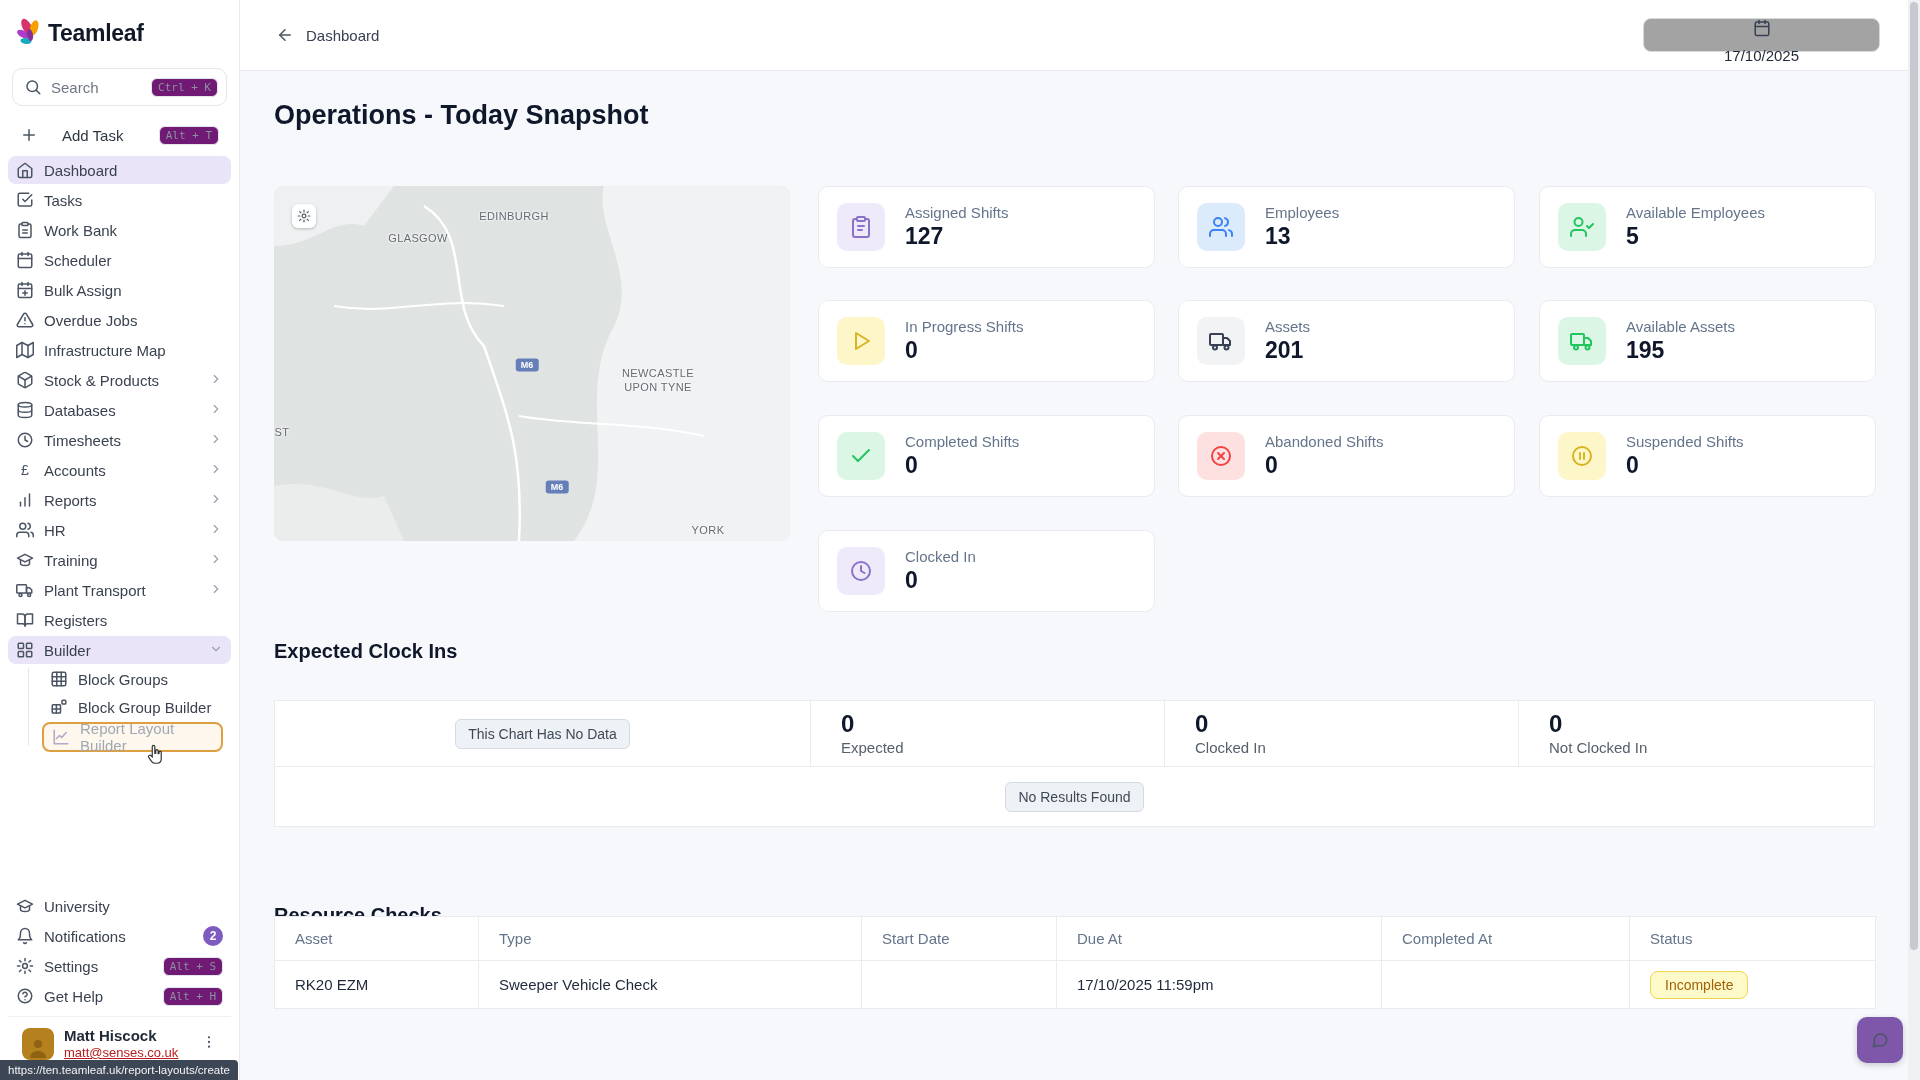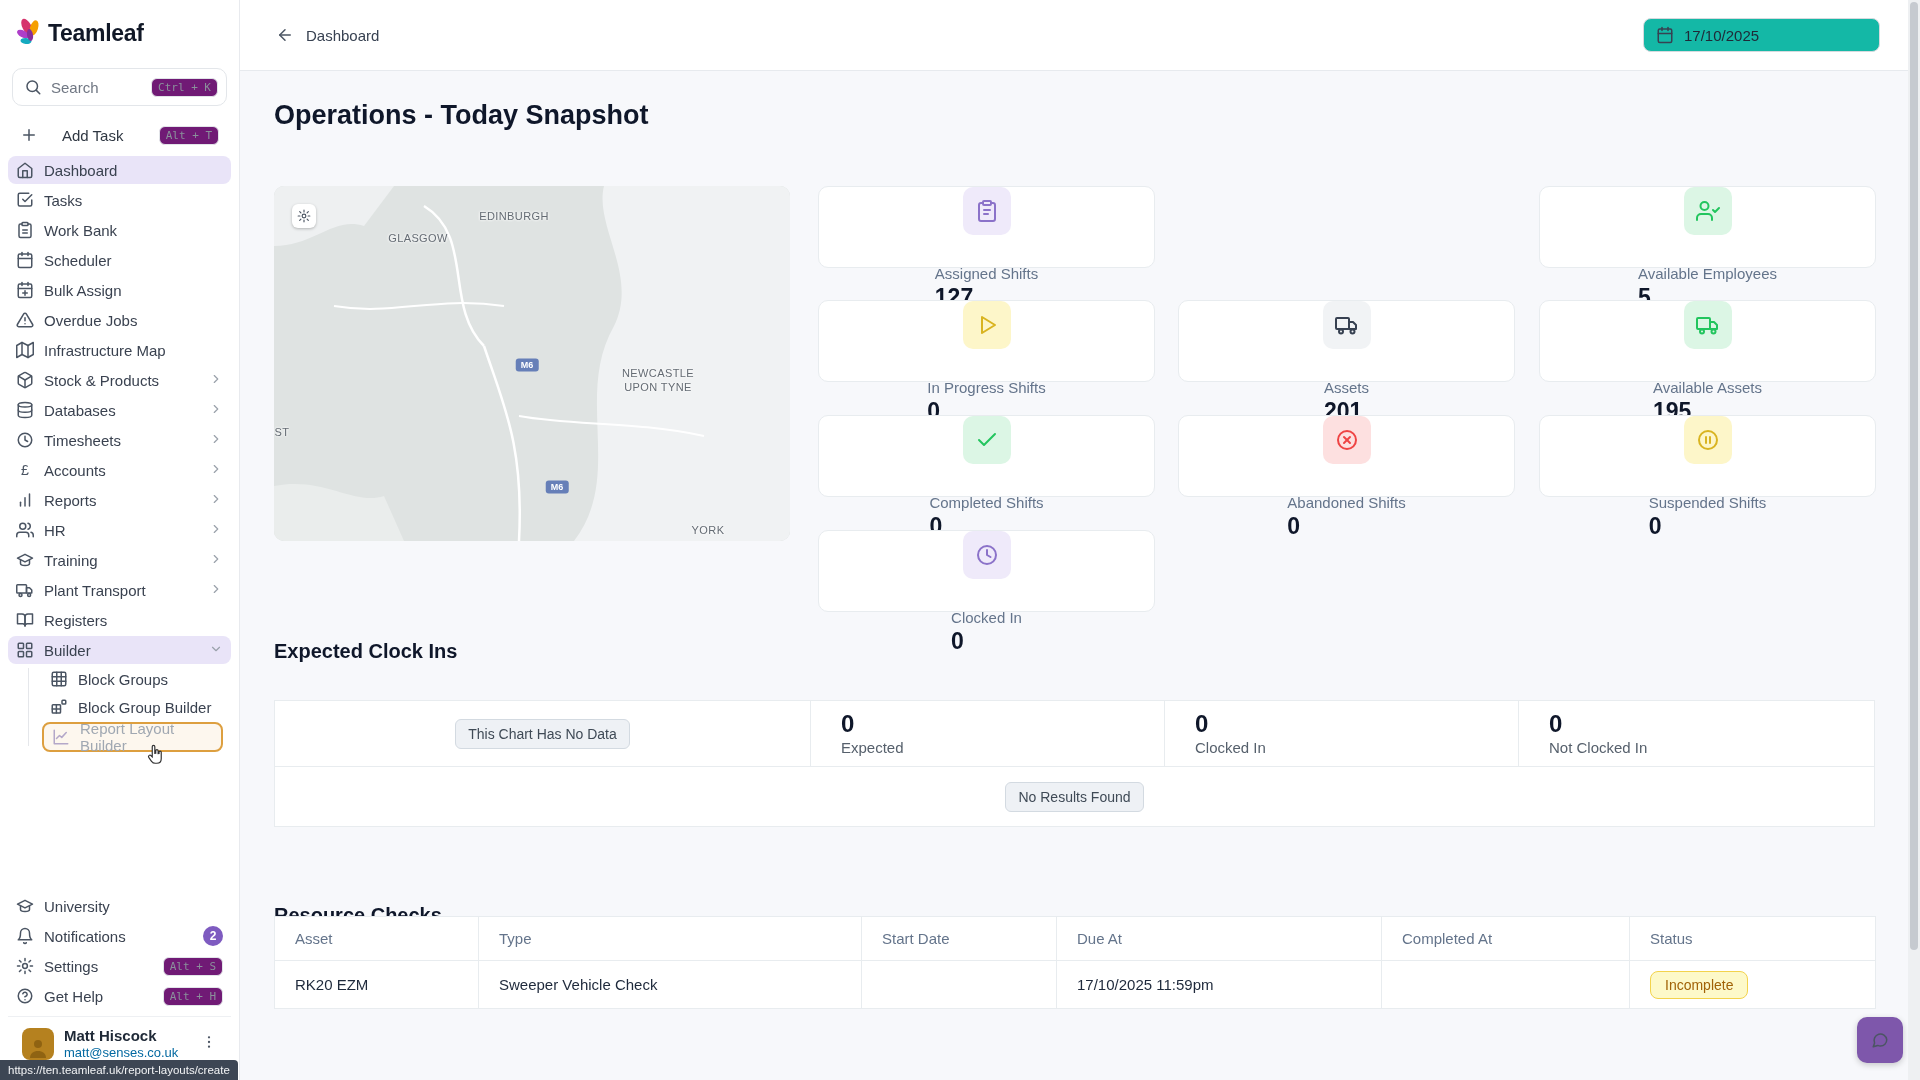--- a/index.html
+++ b/index.html
@@ -34,54 +34,54 @@
   .sub-item.focused { border:2px solid #dd9f3f; background:#fdf7ee; color:#a0a8b2; height:30px; position:relative; }
   .sub-item.focused .icon { color:#b4a8c9; }
   .hand-cursor { position:absolute; left:100px; bottom:-16px; width:22px; height:22px; z-index:9; }
   .sidebar-footer { margin-top:auto; padding:0 8px 4px; }
   .badge-count { margin-left:auto; width:20px; height:20px; border-radius:50%; background:#7e5bc0; color:#fff;
                  font-size:12px; display:flex; align-items:center; justify-content:center; font-weight:700; }
   .user-row { border-top:1px solid #eef0f3; margin-top:6px; padding:10px 14px 16px; display:flex; gap:10px; align-items:center; }
   .avatar { width:32px; height:32px; border-radius:8px; background:#b5811f; display:flex; align-items:flex-end; justify-content:center; overflow:hidden; flex:none; }
   .avatar svg { width:24px; height:24px; color:#8f6312; }
   .user-name { font-size:15px; font-weight:700; color:#1f2937; line-height:1.2; }
-  .user-email { font-size:13px; color:#0369a1; }
+  .user-email { font-size:13px; color:#b91c1c;text-decoration:underline; }
   .dots { margin-left:auto; color:#4b5563; cursor:pointer; }
   .dots svg { width:16px; height:16px; }
   .statusbar { position:absolute; left:0; bottom:0; background:#3d4654; color:#f3f4f6; font-size:11.5px;
                padding:4px 8px; white-space:nowrap; z-index:20; border-top-right-radius:4px; }
 
   
   .topbar { position:absolute; left:240px; top:0; right:0; height:71px; background:#fff;
             border-bottom:1px solid #e7eaee; display:flex; align-items:center; padding:0 40px 0 36px; }
   .back-btn { display:flex; align-items:center; color:#4b5563; cursor:pointer; }
   .back-btn svg { width:20px; height:20px; }
   .breadcrumb-label { font-size:15px; color:#374151; margin-left:12px; }
   .date-box { margin-left:auto; width:237px; height:34px; border:1px solid #d6dade; border-radius:8px;
-              display:flex; align-items:center; gap:10px; padding:0 12px; cursor:pointer; background:#14b8a6; }
+              display:flex; align-items:center; gap:10px; padding:0 12px; cursor:pointer; background:#a3a3a3;flex-direction:column; }
   .date-box .icon { color:#374151; }
   .date-text { font-size:15px; color:#1f2937; }
 
   
   .content { position:absolute; left:240px; top:72px; right:0; bottom:0; background:#f7f8fb; }
   .page-title { position:absolute; left:34px; top:28px; font-size:27px; font-weight:700; color:#0f172a; }
 
   .map { position:absolute; left:34px; top:114px; width:516px; height:355px; border-radius:10px;
          overflow:hidden; background:#e6e9e9; cursor:grab; }
   .map-label { position:absolute; transform:translate(-50%,-50%); font-size:11px; color:#646b73;
                letter-spacing:0.4px; font-weight:500; text-shadow:0 0 3px #fff, 0 0 3px #fff; white-space:pre-line; text-align:center; line-height:1.25; }
   .road-badge { position:absolute; transform:translate(-50%,-50%); background:#667fb8; color:#fff; font-size:9px;
                 font-weight:700; border-radius:3px; padding:2px 5px; line-height:1; }
   .map-gear { position:absolute; left:18px; top:18px; width:24px; height:24px; background:#fff; border-radius:6px;
               box-shadow:0 1px 3px rgba(0,0,0,0.25); display:flex; align-items:center; justify-content:center;
               color:#5f6368; cursor:pointer; }
   .map-gear svg { width:14px; height:14px; }
 
   .stat-card { position:absolute; width:337px; height:82px; background:#fff; border:1px solid #e8ecef;
-               border-radius:10px; display:flex; align-items:center; padding:0 18px; gap:29px;flex-direction:column; }
+               border-radius:10px; display:flex; align-items:center; padding:0 18px; gap:20px; }
   .stat-tile { width:48px; height:48px; border-radius:10px; display:flex; align-items:center; justify-content:center; flex:none; }
   .stat-tile svg { width:24px; height:24px; }
   .tile-purple { background:#efeafa; color:#8b72c9; }
   .tile-blue   { background:#dcebfc; color:#3b82f6; }
   .tile-green  { background:#dcf6e5; color:#22c55e; }
   .tile-yellow { background:#fdf6c9; color:#d9b421; }
   .tile-gray   { background:#f1f3f5; color:#374151; }
   .tile-red    { background:#fde0e0; color:#ef4444; }
   .stat-label { font-size:15px; color:#64748b; line-height:1.3; }
   .stat-value { font-size:23px; font-weight:700; color:#0f172a; line-height:1.2; }
@@ -518,20 +518,34 @@
           <rect x="8" y="2" width="8" height="4" rx="1"></rect>
           <line x1="9" y1="11" x2="15" y2="11"></line>
           <line x1="9" y1="15" x2="13" y2="15"></line>
         </svg>
       </span>
     <span>
         <div class="stat-label">Assigned Shifts</div>
           <div class="stat-value">127</div>
       </span>
   </div>
+  <div class="stat-card" style="left:938px; top:114px;">
+    <span class="stat-tile tile-blue">
+        <svg viewBox="0 0 24 24" fill="none" stroke="currentColor" stroke-width="2" stroke-linecap="round" stroke-linejoin="round">
+          <path d="M17 21v-2a4 4 0 0 0-4-4H5a4 4 0 0 0-4 4v2"></path>
+          <circle cx="9" cy="7" r="4"></circle>
+          <path d="M23 21v-2a4 4 0 0 0-3-3.87"></path>
+          <path d="M16 3.13a4 4 0 0 1 0 7.75"></path>
+        </svg>
+      </span>
+    <span>
+        <div class="stat-label">Employees</div>
+          <div class="stat-value">13</div>
+      </span>
+  </div>
   <div class="stat-card" style="left:1299px; top:114px;">
     <span class="stat-tile tile-green">
         <svg viewBox="0 0 24 24" fill="none" stroke="currentColor" stroke-width="2" stroke-linecap="round" stroke-linejoin="round">
           <path d="M16 21v-2a4 4 0 0 0-4-4H5a4 4 0 0 0-4 4v2"></path>
           <circle cx="8.5" cy="7" r="4"></circle>
           <polyline points="17 11 19 13 23 9"></polyline>
         </svg>
       </span>
     <span>
         <div class="stat-label">Available Employees</div>

